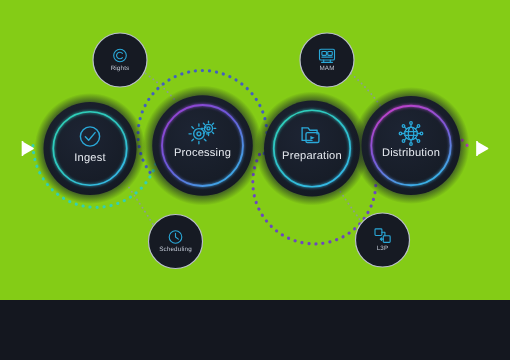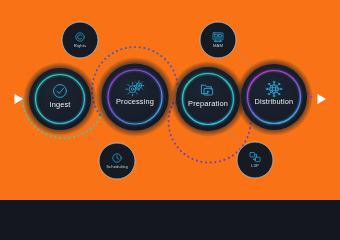--- a/index.html
+++ b/index.html
@@ -4,21 +4,21 @@
 <style>
   html, body {
     margin: 0;
     padding: 0;
     background: #14171f;
   }
   #stage {
     position: relative;
     width: 340px;
     height: 200px;
-    background: #f97316;
+    background: #84cc16;
     overflow: hidden;
     font-family: "Liberation Sans", sans-serif;
   }
   #stage svg.layer {
     position: absolute;
     left: 0;
     top: 0;
     width: 340px;
     height: 200px;
   }

